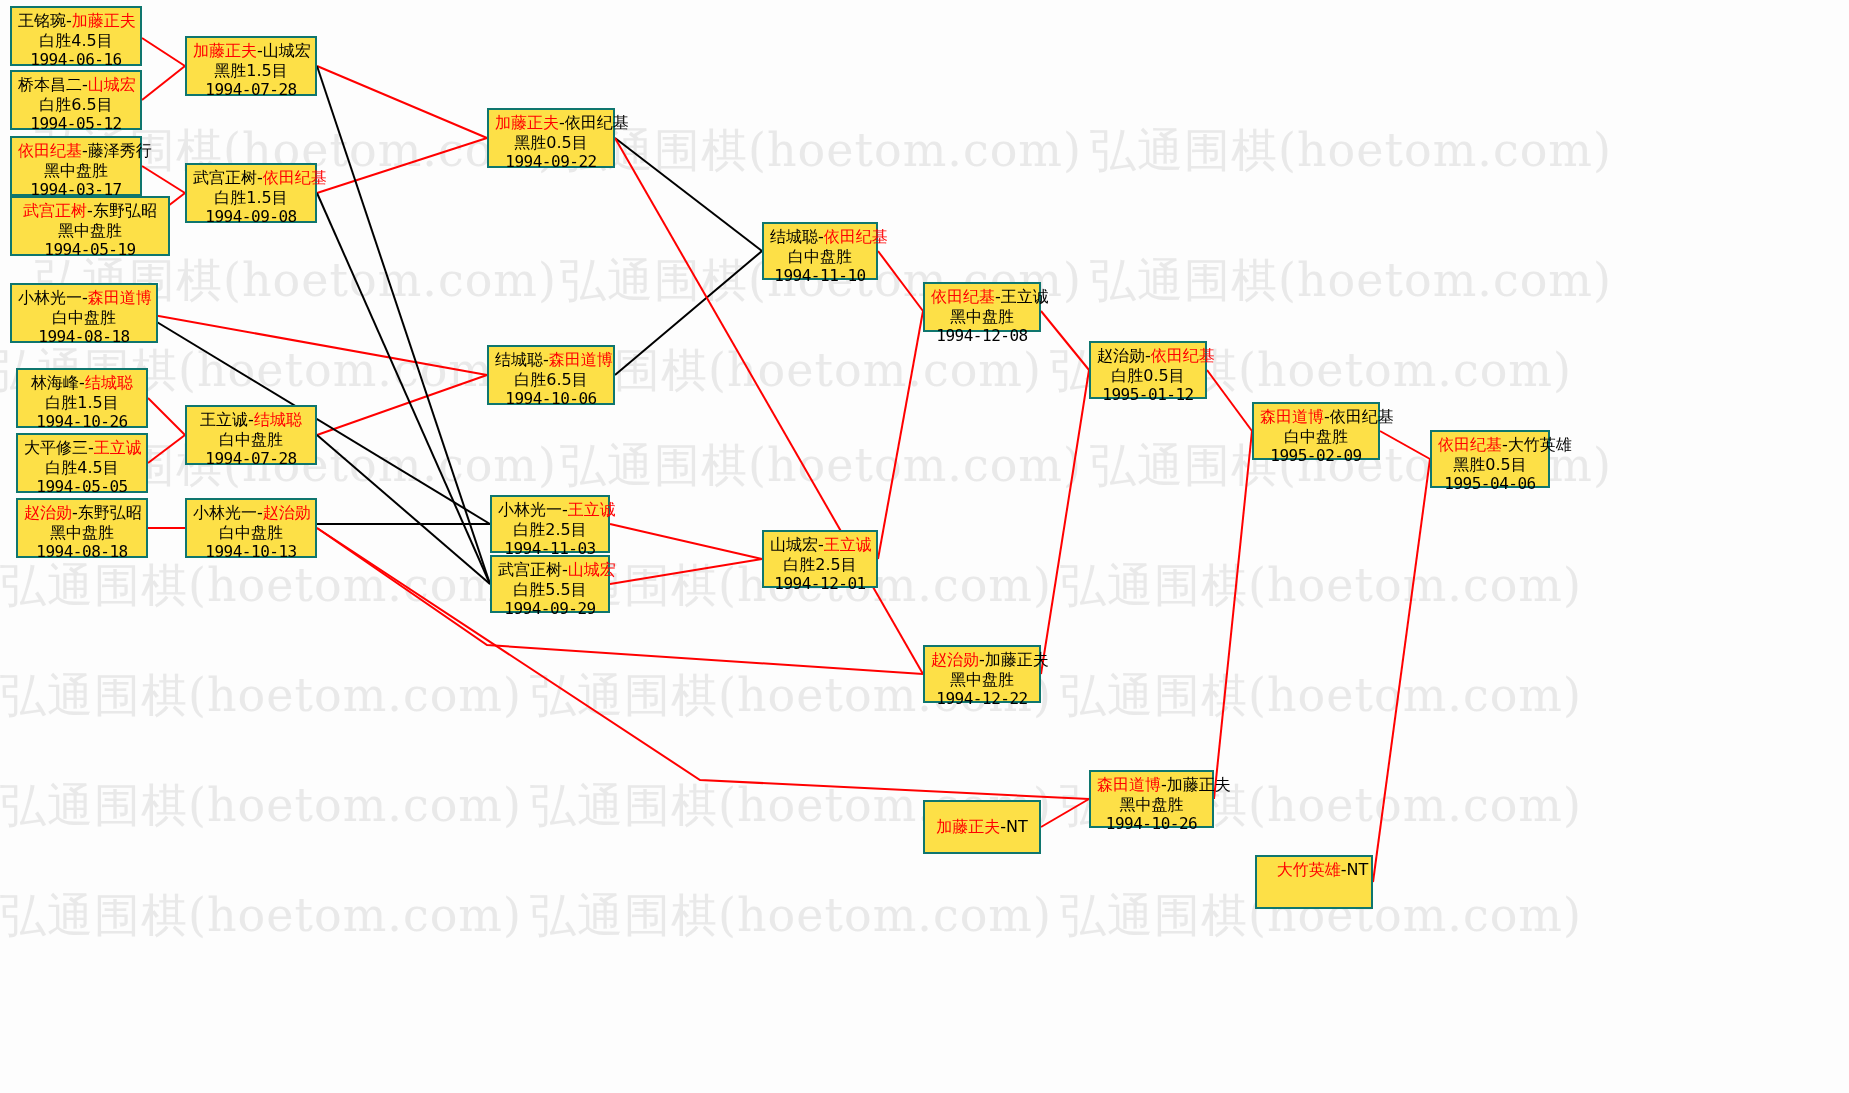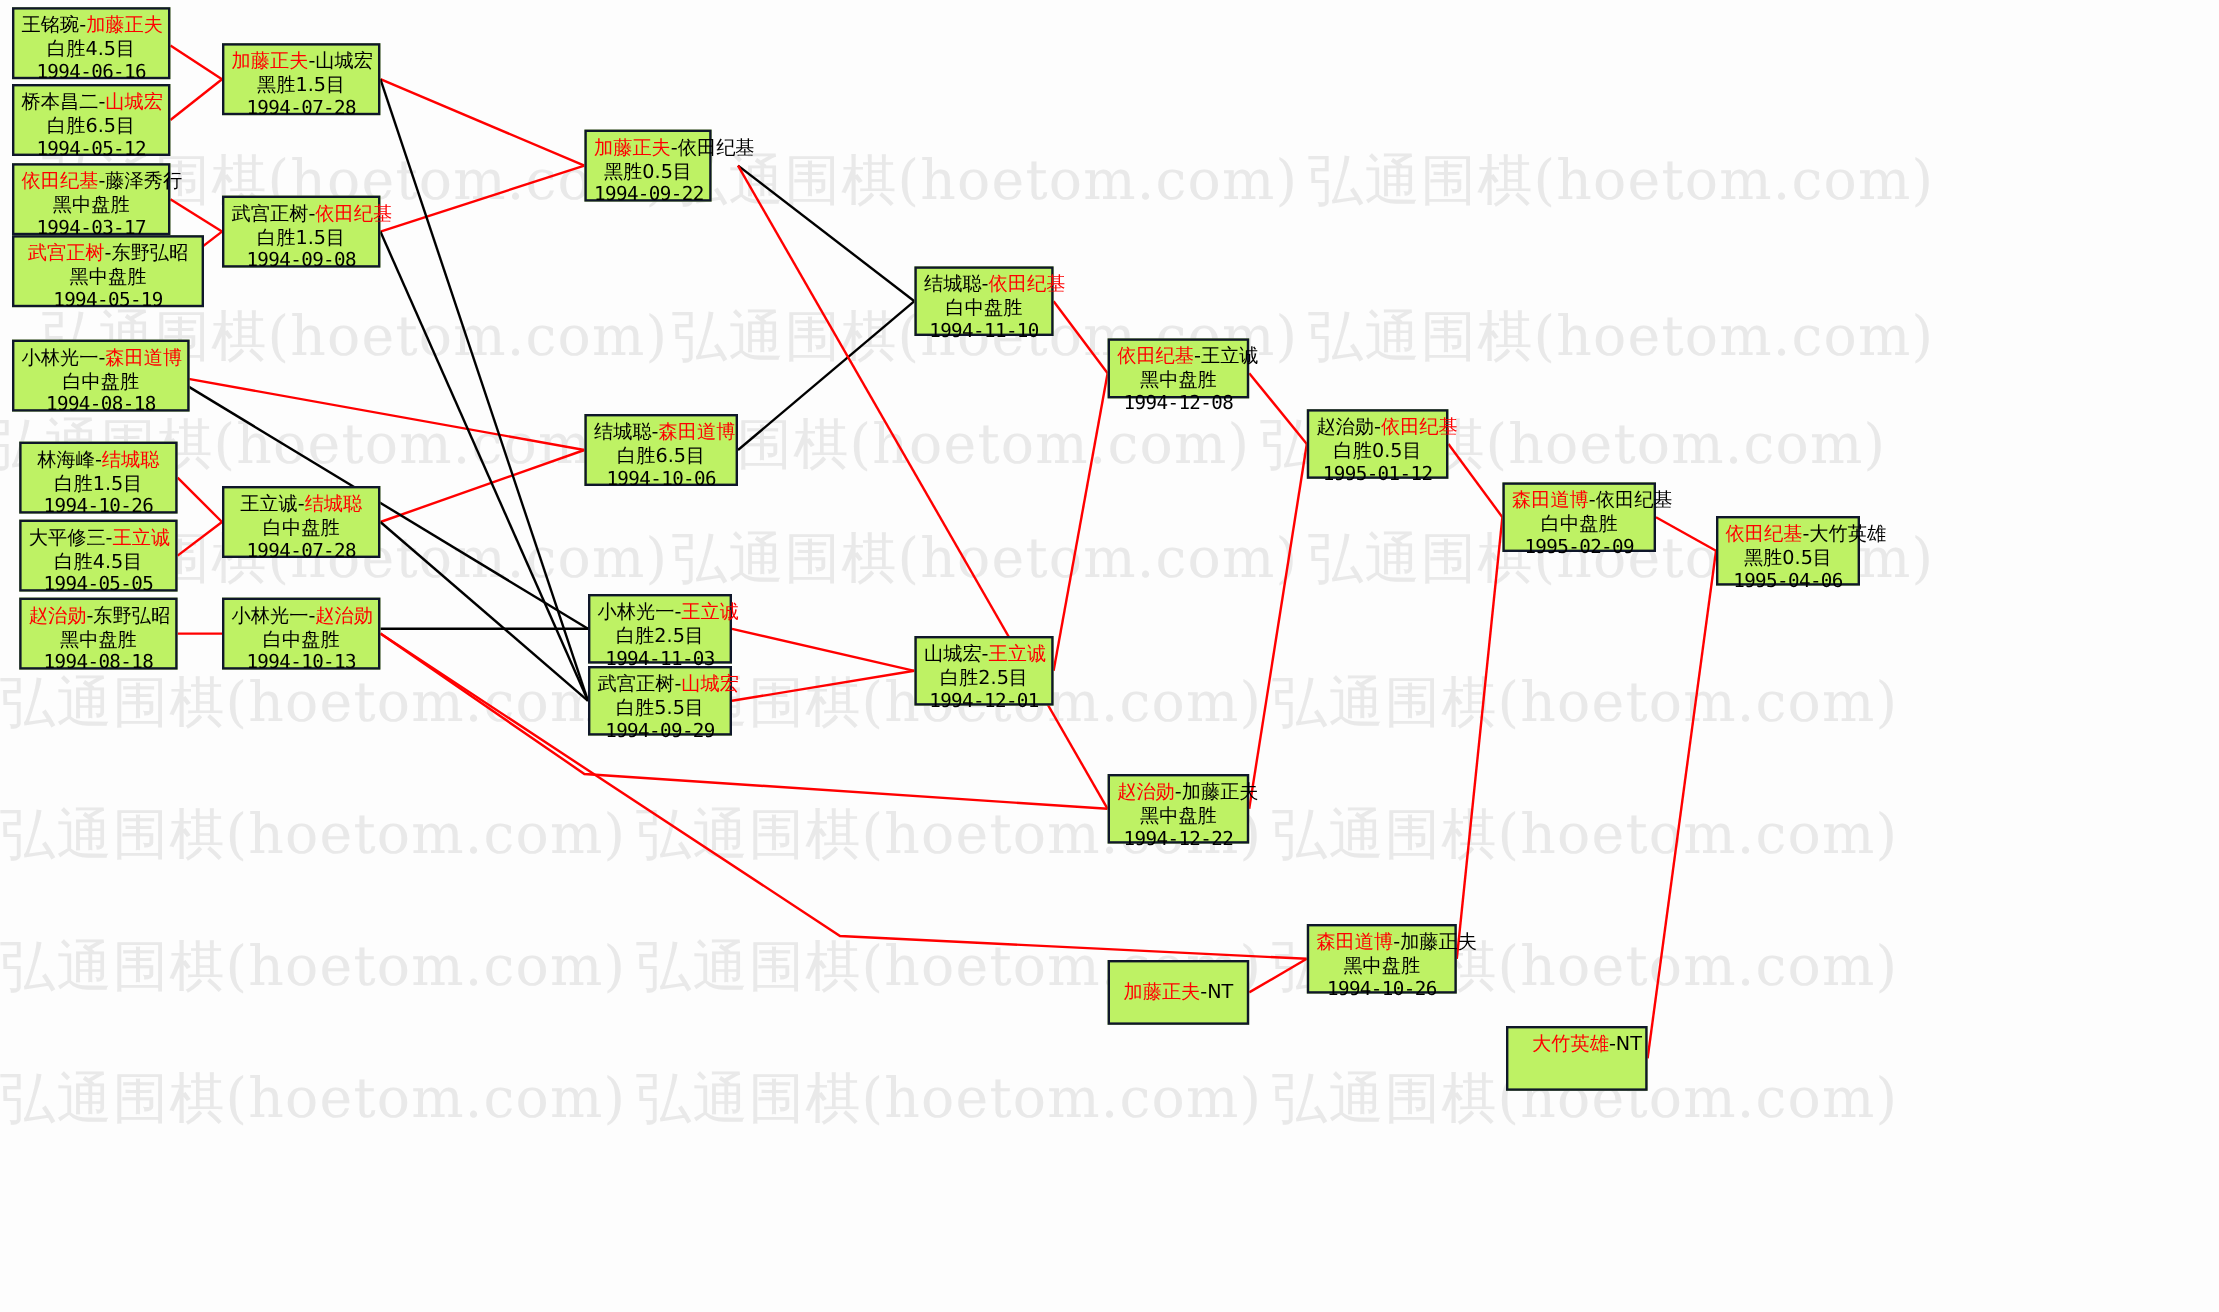--- a/index.html
+++ b/index.html
@@ -26,22 +26,22 @@
   
   #links{
     position:absolute;left:0;top:0;width:1849px;height:1093px;
     z-index:1;pointer-events:none;
   }
   
   .node{
     position:absolute;
     z-index:2;
     box-sizing:border-box;
-    background:#bef264;
-    border:2px solid #0f172a;
+    background:#fde047;
+    border:2px solid #0f766e;
     text-align:center;
     line-height:1.22;
     padding:3px 6px 4px 6px;
     font-size:16px;
     color:#000000;
   }
   .node .ln1{white-space:nowrap;font-size:16px;}
   .node .ln2{white-space:nowrap;font-size:16px;}
   .node .ln3{white-space:nowrap;font-size:16px;font-family:"DejaVu Sans Mono","Liberation Mono",monospace;letter-spacing:-0.5px;}
   .w{color:#ff0000;}
@@ -169,21 +169,21 @@
       <div class="node" style="left: 185px; top: 405px; width: 132px; height: 60px;">
         <div class="ln1"><span class="l">王立诚</span><span class="l">-</span><span class="w">结城聪</span></div>
         <div class="ln2">白中盘胜</div>
         <div class="ln3">1994-07-28</div>
       </div>
       <div class="node" style="left: 185px; top: 498px; width: 132px; height: 60px;">
         <div class="ln1"><span class="l">小林光一</span><span class="l">-</span><span class="w">赵治勋</span></div>
         <div class="ln2">白中盘胜</div>
         <div class="ln3">1994-10-13</div>
       </div>
-      <div class="node" style="left: 487px; top: 108px; width: 106px; height: 60px;">
+      <div class="node" style="left: 487px; top: 108px; width: 128px; height: 60px;">
         <div class="ln1"><span class="w">加藤正夫</span><span class="l">-</span><span class="l">依田纪基</span></div>
         <div class="ln2">黑胜0.5目</div>
         <div class="ln3">1994-09-22</div>
       </div>
       <div class="node" style="left: 487px; top: 345px; width: 128px; height: 60px;">
         <div class="ln1"><span class="l">结城聪</span><span class="l">-</span><span class="w">森田道博</span></div>
         <div class="ln2">白胜6.5目</div>
         <div class="ln3">1994-10-06</div>
       </div>
       <div class="node" style="left: 490px; top: 495px; width: 120px; height: 58px;">

